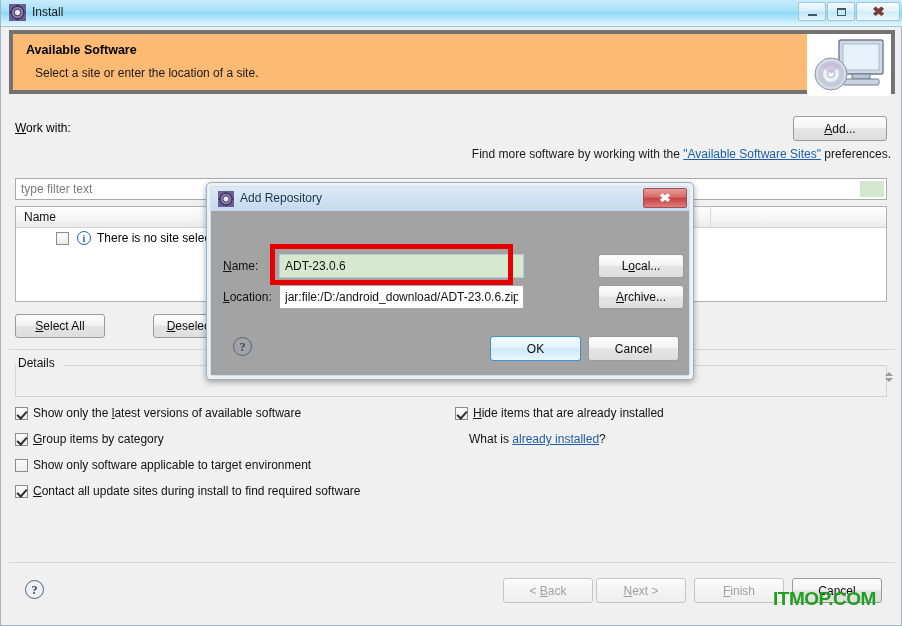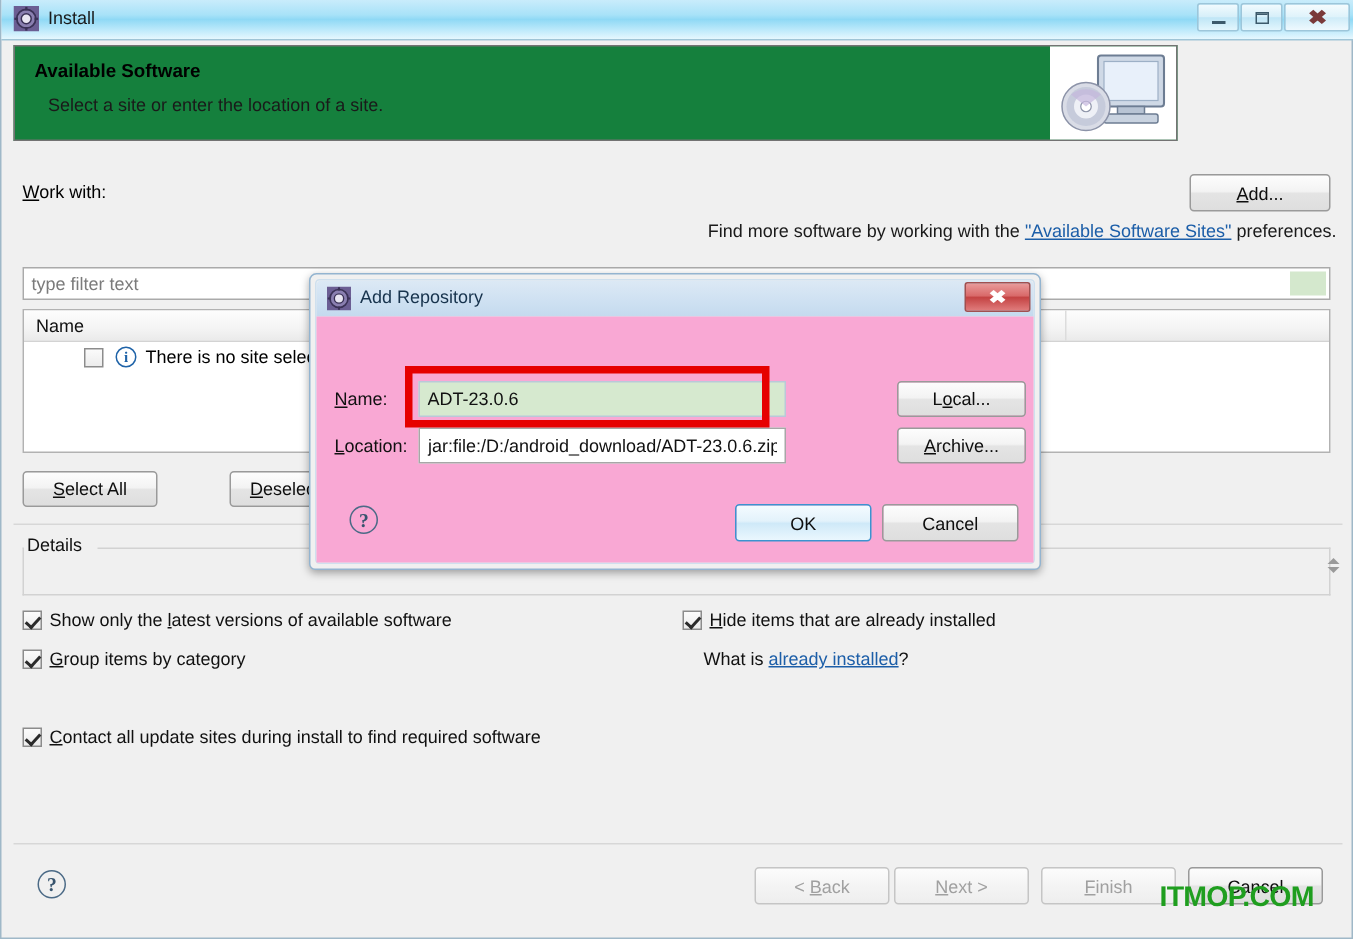--- a/index.html
+++ b/index.html
@@ -87,24 +87,24 @@
     font-weight: bold;
     color: #7a3a3a;
     line-height: 1;
     transform: scaleX(1.2);
   }
 
   
   .banner {
     position: absolute;
     left: 8px; top: 30px;
-    width: 776px;
+    width: 886px;
     height: 64px;
-    background: #15803d;
-    border: 1px solid #737373;
+    background: #fdba74;
+    border: 4px solid #737373;
     box-sizing: border-box;
   }
   .banner-title {
     position: absolute;
     left: 13px; top: 9px;
     font-size: 12.5px;
     font-weight: bold;
     color: #000;
   }
   .banner-sub {
@@ -422,21 +422,21 @@
     justify-content: center;
     box-sizing: border-box;
   }
   .dlg-close .glyph-x { color: #ffffff; font-size: 12px; }
 
   .dlg-body {
     position: absolute;
     left: 0; top: 24px;
     width: 100%;
     bottom: 0;
-    background: #f9a8d4;
+    background: #a3a3a3;
   }
   .f-lbl {
     position: absolute;
     font-size: 12px;
     color: #111;
   }
   .f-in {
     position: absolute;
     box-sizing: border-box;
     border: 1px solid #a7a7a7;
@@ -567,20 +567,23 @@
       <div class="spin-up"></div>
       <div class="spin-dn"></div>
     </div>
 
     <span class="opt" style="left:14px; top:406px;">
       <span class="cb checked"></span><span>Show only the <span class="u">l</span>atest versions of available software</span>
     </span>
     <span class="opt" style="left:14px; top:432px;">
       <span class="cb checked"></span><span><span class="u">G</span>roup items by category</span>
     </span>
+    <span class="opt" style="left:14px; top:458px;">
+      <span class="cb"></span><span>Show only software applicable to target environment</span>
+    </span>
     <span class="opt" style="left:454px; top:406px;">
       <span class="cb checked"></span><span><span class="u">H</span>ide items that are already installed</span>
     </span>
 
     <span class="opt" style="left:14px; top:484px;">
       <span class="cb checked"></span><span><span class="u">C</span>ontact all update sites during install to find required software</span>
     </span>
     <span class="opt" style="left:468px; top:432px;">
       <span>What is </span><a class="link" href="#">already installed</a><span>?</span>
     </span>

